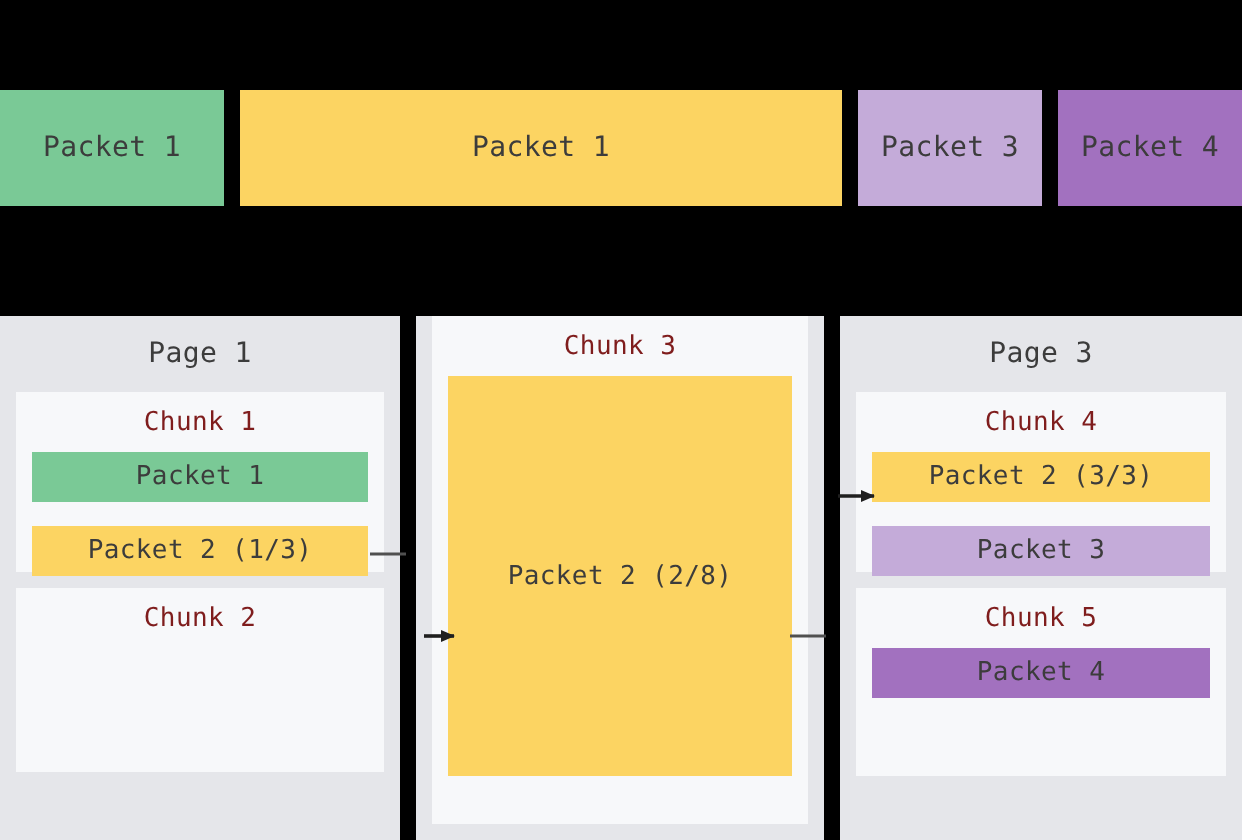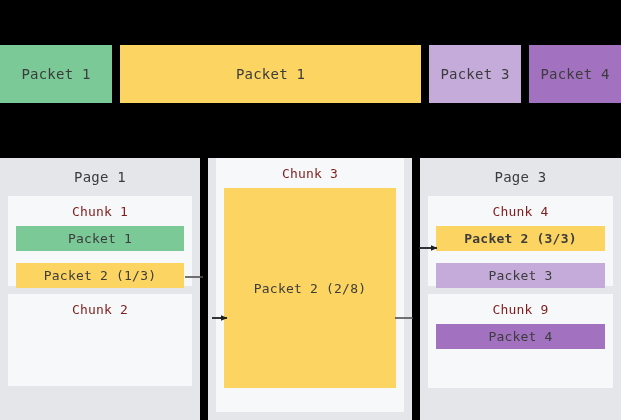--- a/index.html
+++ b/index.html
@@ -150,29 +150,29 @@
         <div class="chunk-title">Chunk 3</div>
         <div class="chunk-packet pk-big" style="background: rgb(252, 212, 98);">
           <span>Packet 2 (2/8)</span>
         </div>
       </div>
     </div>
     <div class="page-col" style="left: 420px; width: 201px; background: rgb(229, 230, 234);">
       <div class="page-title">Page 3</div>
       <div class="chunk-box chunk-c4" style="background: rgb(247, 248, 250);">
         <div class="chunk-title">Chunk 4</div>
-        <div class="chunk-packet pk-row" style="background: rgb(252, 212, 98); font-weight: bold;">
+        <div class="chunk-packet pk-row" style="background: rgb(252, 212, 98);">
           <span>Packet 2 (3/3)</span>
         </div>
         <div class="chunk-packet pk-row" style="background: rgb(196, 171, 217);">
           <span>Packet 3</span>
         </div>
       </div>
       <div class="chunk-box chunk-c5" style="background: rgb(247, 248, 250);">
-        <div class="chunk-title">Chunk 9</div>
+        <div class="chunk-title">Chunk 5</div>
         <div class="chunk-packet pk-row" style="background: rgb(162, 113, 191);">
           <span>Packet 4</span>
         </div>
       </div>
     </div>
   </div>
 
 <svg id="connectors" viewBox="0 0 621 420" xmlns="http://www.w3.org/2000/svg">
   <defs>
     <marker id="arrowhead" markerWidth="7" markerHeight="6" refX="6.5" refY="3" orient="auto" markerUnits="userSpaceOnUse">

